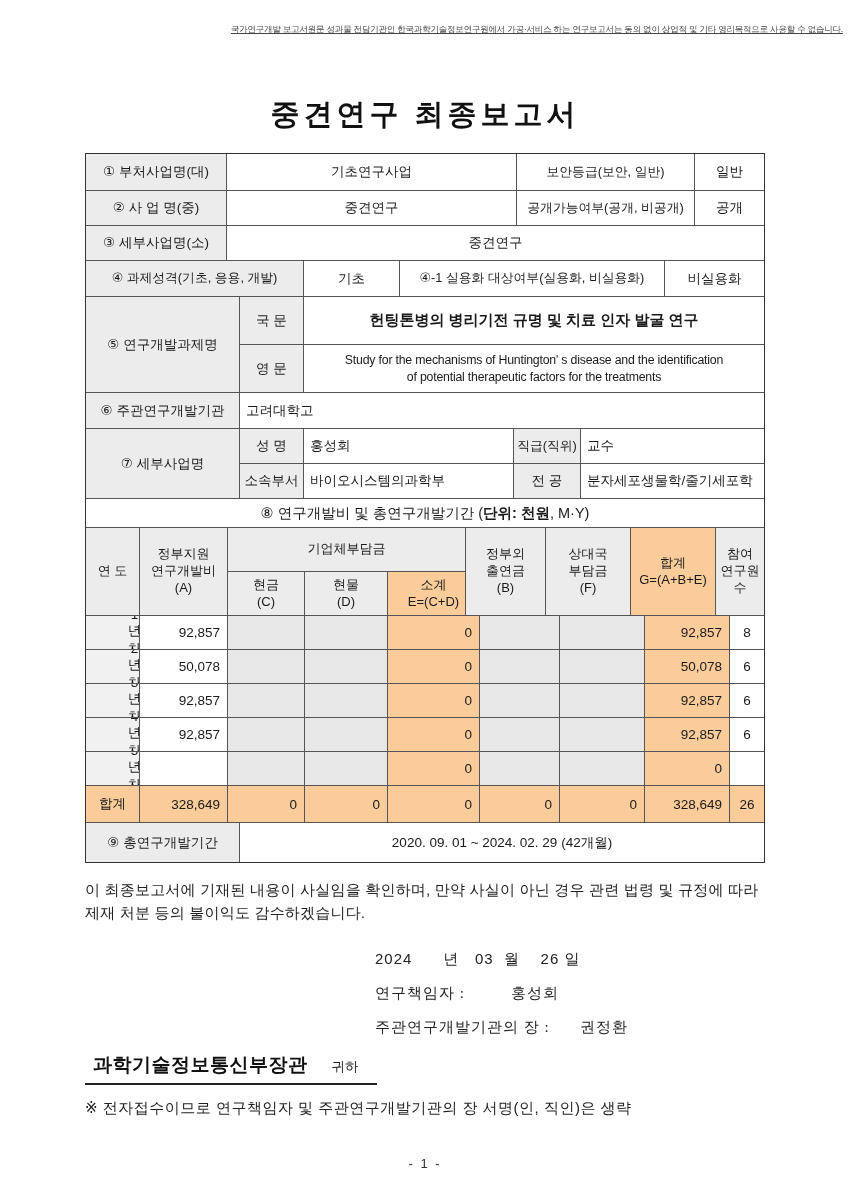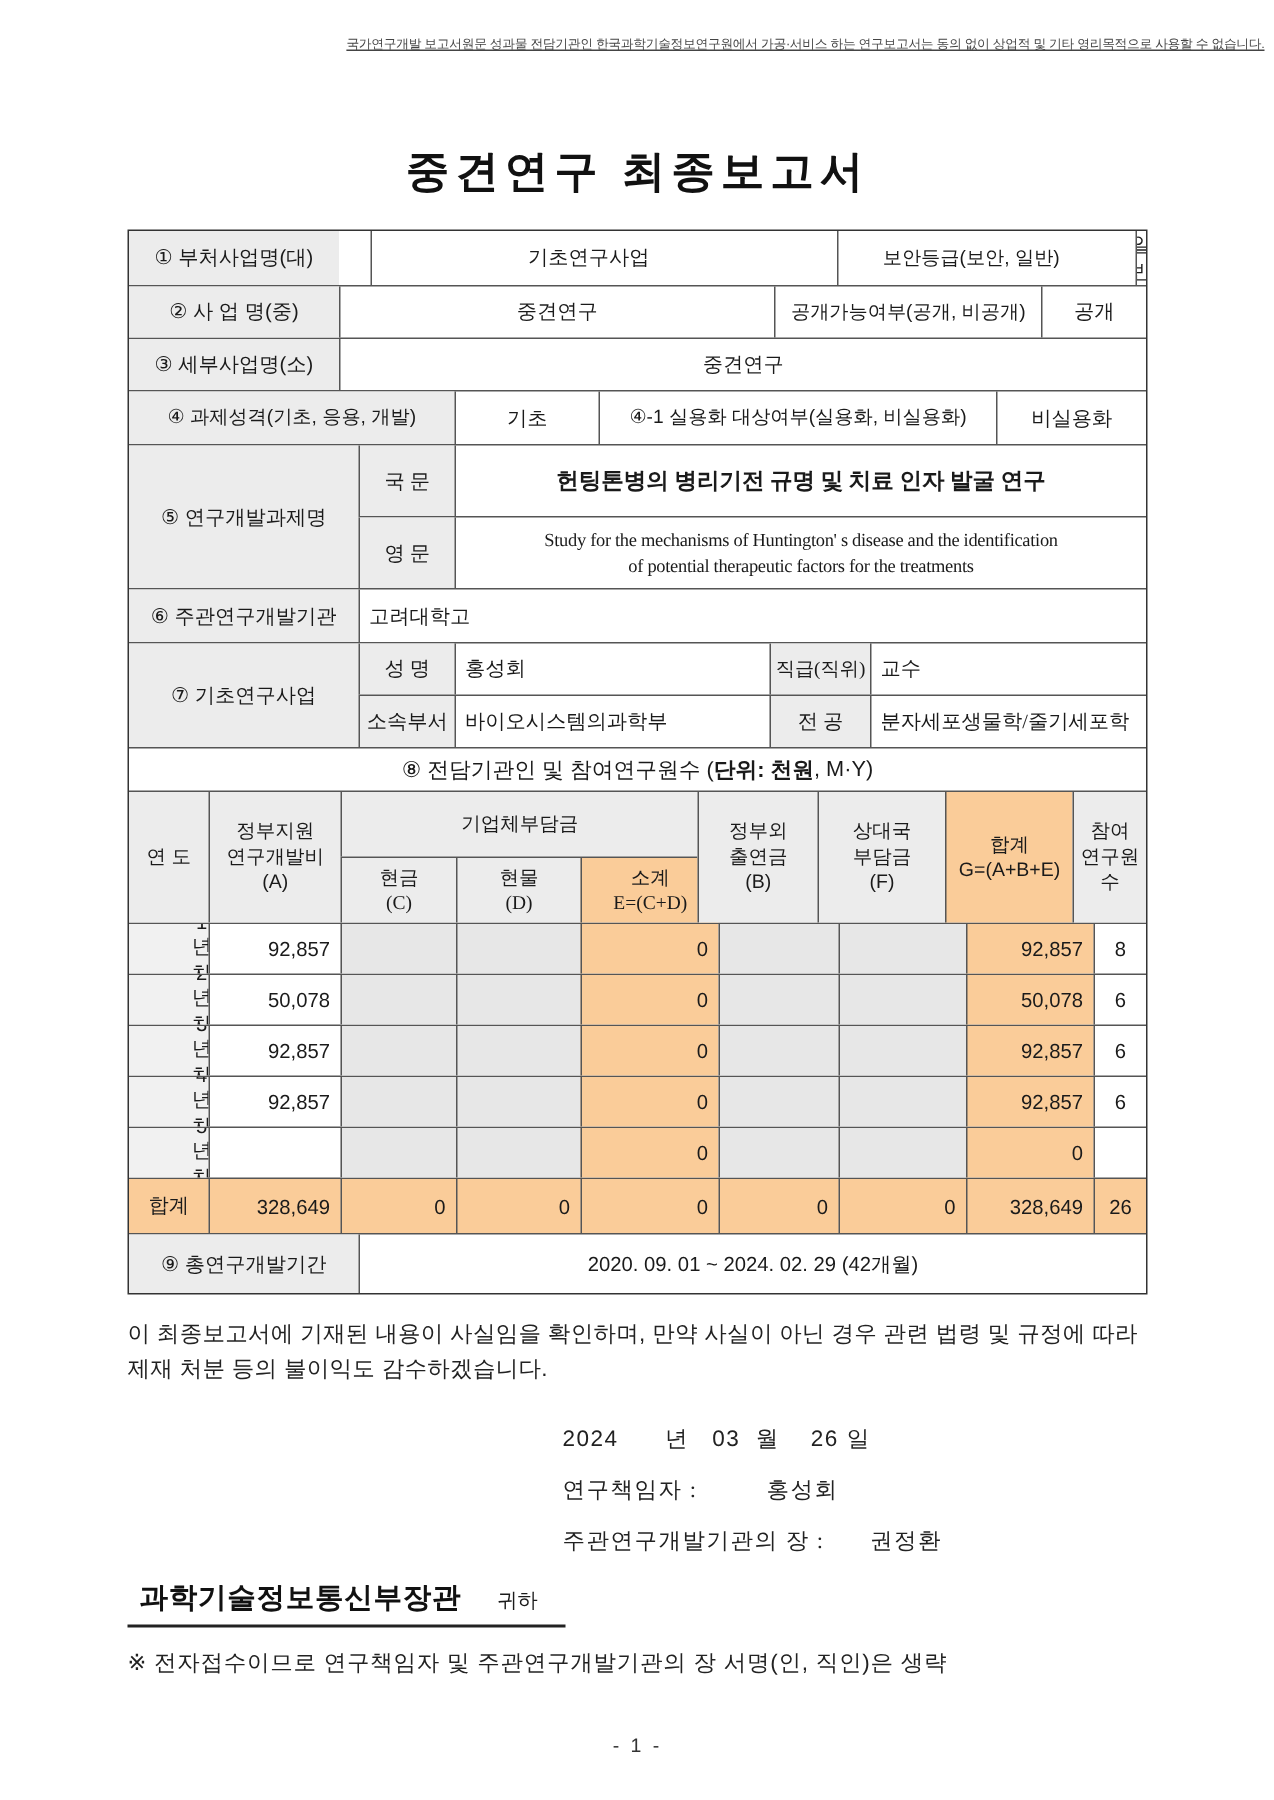--- a/index.html
+++ b/index.html
@@ -13,29 +13,29 @@
     font-size:8.5px; color:#444; letter-spacing:-0.2px;text-decoration:underline;
   }
   .content { padding:95px 84px 0 85px; }
   .doc-title {
     margin:0; text-align:center; font-size:29px; font-weight:600;
     letter-spacing:4px; color:#111;
   }
   
   .mtable { margin-top:18px; border:1.5px solid #333; font-size:13.5px; }
   .trow { display:flex; border-top:1px solid #555; }
-  .trow:first-child { border-top:none;gap:21px; }
+  .trow:first-child { border-top:none; }
   .cell {
     box-sizing:border-box; border-left:1px solid #555;
     display:flex; align-items:center; justify-content:center;
     flex-shrink:0; overflow:hidden; text-align:center;
   }
   .trow > .cell:first-child { border-left:none; }
   .vstack { display:flex; flex-direction:column; flex-shrink:0; }
-  .subrow { display:flex; flex:1;font-family:Liberation Serif, serif; }
+  .subrow { display:flex; flex:1; }
   .subrow + .subrow { border-top:1px solid #555; }
   .subrow .cell { height:auto; }
   .lab { background:#ececec; }
   .gcell { background:#e7e7e7; }
   .orange { background:#facc99; }
   .ycol { background:#f1f1f1;padding-left:44px; }
   .leftal { justify-content:flex-start; padding-left:6px; text-align:left; }
   .num { justify-content:flex-end; padding-right:7px; }
   .pre { white-space:pre-line; line-height:1.3; font-size:13px; }
   .small { font-size:12.8px; }
@@ -123,40 +123,40 @@
         </div>
       </div>
     </div>
 
     <div class="trow h35">
       <div class="cell w153 lab">⑥ 주관연구개발기관</div>
       <div class="cell flex1 leftal">고려대학고</div>
     </div>
 
     <div class="trow h69">
-      <div class="cell w153 lab">⑦ 기초연구사업</div>
+      <div class="cell w153 lab">⑦ 세부사업명</div>
       <div class="vstack flex1">
         <div class="subrow" style="height:34px">
           <div class="cell w64 lab">성 명</div>
           <div class="cell w210 leftal">홍성회</div>
           <div class="cell w67 lab small">직급(직위)</div>
           <div class="cell flex1 leftal">교수</div>
         </div>
         <div class="subrow" style="height:35px">
           <div class="cell w64 lab">소속부서</div>
           <div class="cell w210 leftal">바이오시스템의과학부</div>
           <div class="cell w67 lab">전 공</div>
           <div class="cell flex1 leftal">분자세포생물학/줄기세포학</div>
         </div>
       </div>
     </div>
 
     <div class="trow h28">
       <div class="cell flex1 sec8-title">
-        <span>⑧ 전담기관인 및 참여연구원수 (</span>
+        <span>⑧ 연구개발비 및 총연구개발기간 (</span>
           <b>단위: 천원</b>
           <span>, M·Y)</span>
       </div>
     </div>
 
     <div class="trow h87">
       <div class="cell w53 lab pre">연 도</div>
       <div class="cell w88 lab pre">정부지원
 연구개발비
 (A)</div>

